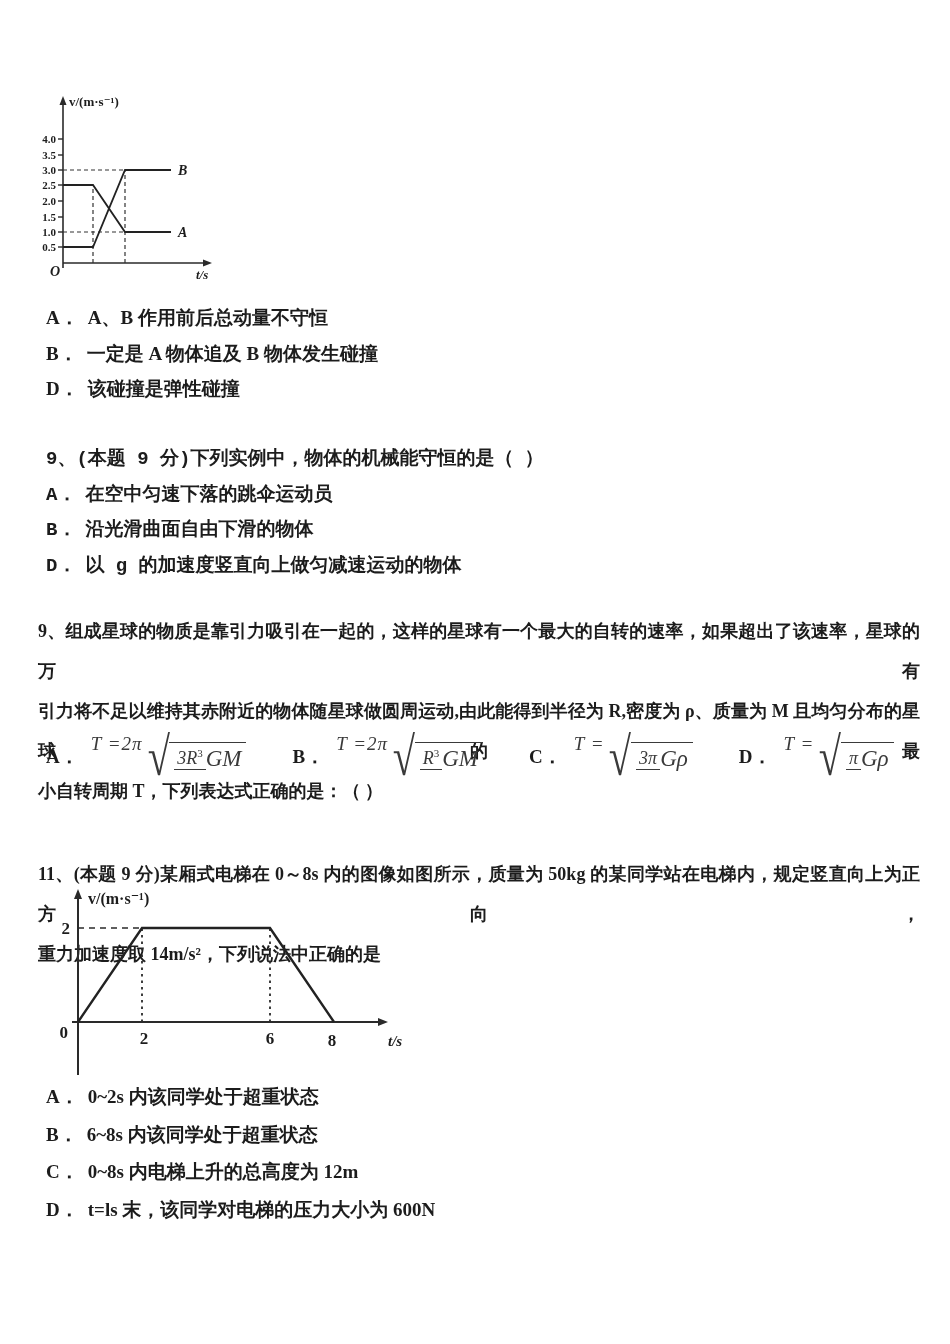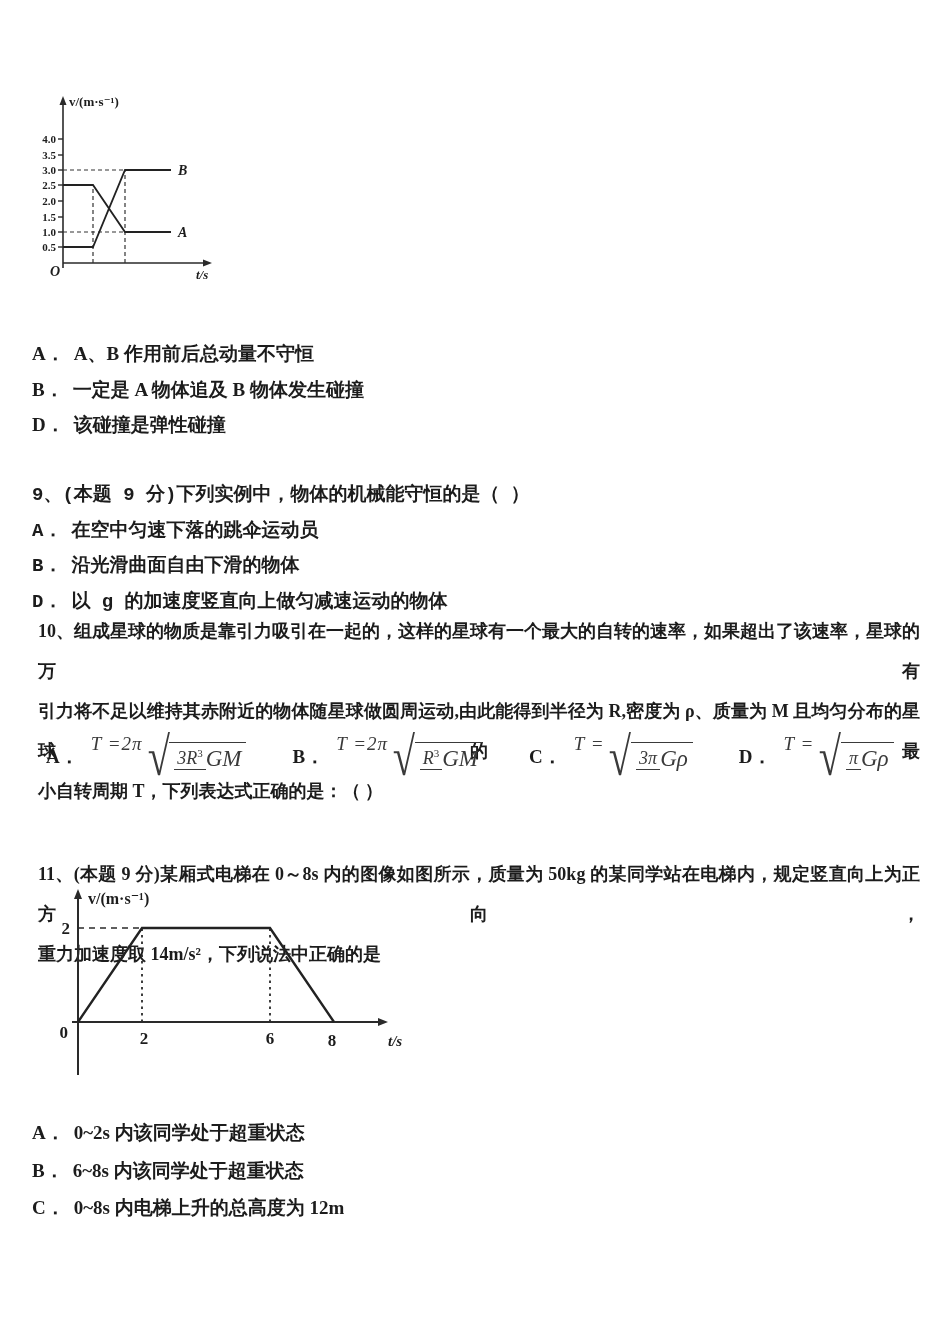--- a/index.html
+++ b/index.html
@@ -8,21 +8,21 @@
     width:950px;height:1344px;
     background:#ffffff;
     font-family:"Liberation Serif","DejaVu Serif",serif;
     color:#1c1c1c;
     overflow:hidden;
   }
   
   .graph{position:absolute;}
   .graph svg text{font-family:"Liberation Serif","DejaVu Serif",serif;fill:#1d1d1d;}
   
-  .optblock{position:absolute;left:32px;margin-top:36px;}
+  .optblock{position:absolute;left:46px;}
   .optrow{height:24px;line-height:24px;margin-bottom:11.5px;font-size:19px;font-weight:700;white-space:nowrap;}
   .optrow .olabel{display:inline-block;margin-right:9px;}
   .q8block{top:306px;}
   .q8block .optrow{margin-bottom:11.7px;}
   .q9block{top:447px;font-family:Liberation Mono, monospace;}
   .q9title{height:24px;line-height:24px;margin-bottom:11.5px;font-size:19px;font-weight:700;white-space:nowrap;}
   .q11block{top:1085px;}
   .q11block .optrow{margin-bottom:13.5px;}
   
   .para{position:absolute;left:38px;width:882px;font-size:18px;font-weight:700;line-height:40px;}
@@ -101,21 +101,21 @@
   </div>
 
   <div class="optblock q9block">
     <div class="q9title">9、(本题 9 分)下列实例中，物体的机械能守恒的是（    ）</div>
     <div class="optrow"><span class="olabel">A．</span><span>在空中匀速下落的跳伞运动员</span></div>
     <div class="optrow"><span class="olabel">B．</span><span>沿光滑曲面自由下滑的物体</span></div>
     <div class="optrow"><span class="olabel">D．</span><span>以 g 的加速度竖直向上做匀减速运动的物体</span></div>
   </div>
 
   <div class="para q10para">
-    <div class="jline">10、组成星球的物质是靠引力吸引在一起的，这样的星球有一个最大的自转的速率，如果超出了该速率，星球的万有</div>
+    <div class="jline">9、组成星球的物质是靠引力吸引在一起的，这样的星球有一个最大的自转的速率，如果超出了该速率，星球的万有</div>
     <div class="jline">引力将不足以维持其赤附近的物体随星球做圆周运动,由此能得到半径为 R,密度为 ρ、质量为 M 且均匀分布的星球的最</div>
     <div class="lline">小自转周期 T，下列表达式正确的是：（      ）</div>
   </div>
 
   <div class="frow">
     <div class="fitem">
       <span class="flabel">A．</span>
       <span class="fla">
           <span class="pre">T =2π</span>
           <span class="sqrt">
@@ -194,15 +194,16 @@
       <text x="222" y="162" font-size="17" font-weight="bold" text-anchor="middle">6</text>
       <text x="284" y="164" font-size="17" font-weight="bold" text-anchor="middle">8</text>
       <text x="340" y="164" font-size="15" font-weight="bold" font-style="italic">t/s</text>
     </svg>
   </div>
 
   <div class="optblock q11block">
     <div class="optrow"><span class="olabel">A．</span><span>0~2s 内该同学处于超重状态</span></div>
     <div class="optrow"><span class="olabel">B．</span><span>6~8s 内该同学处于超重状态</span></div>
     <div class="optrow"><span class="olabel">C．</span><span>0~8s 内电梯上升的总高度为 12m</span></div>
+    <div class="optrow"><span class="olabel">D．</span><span>t=ls 末，该同学对电梯的压力大小为 600N</span></div>
   </div>
 
 </div>
 
 </body></html>

